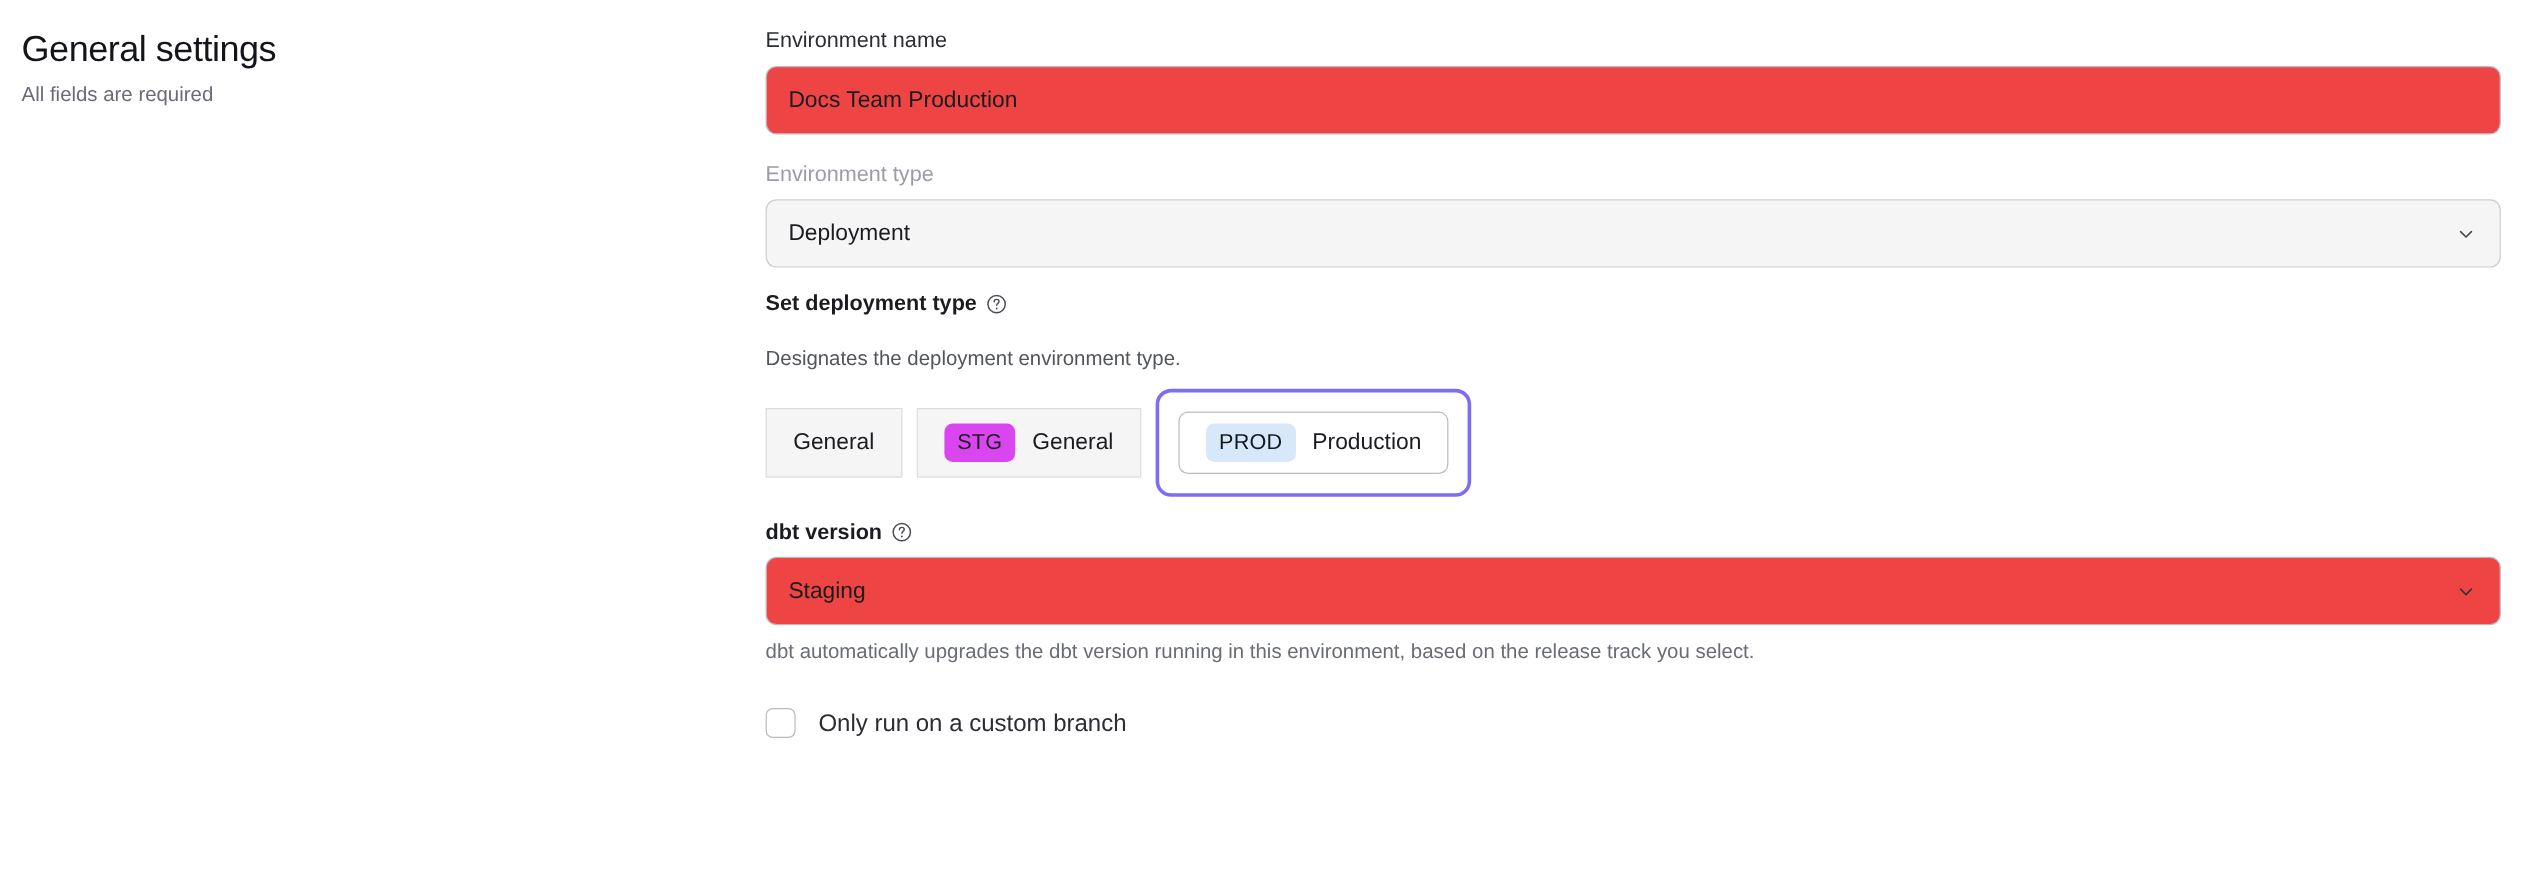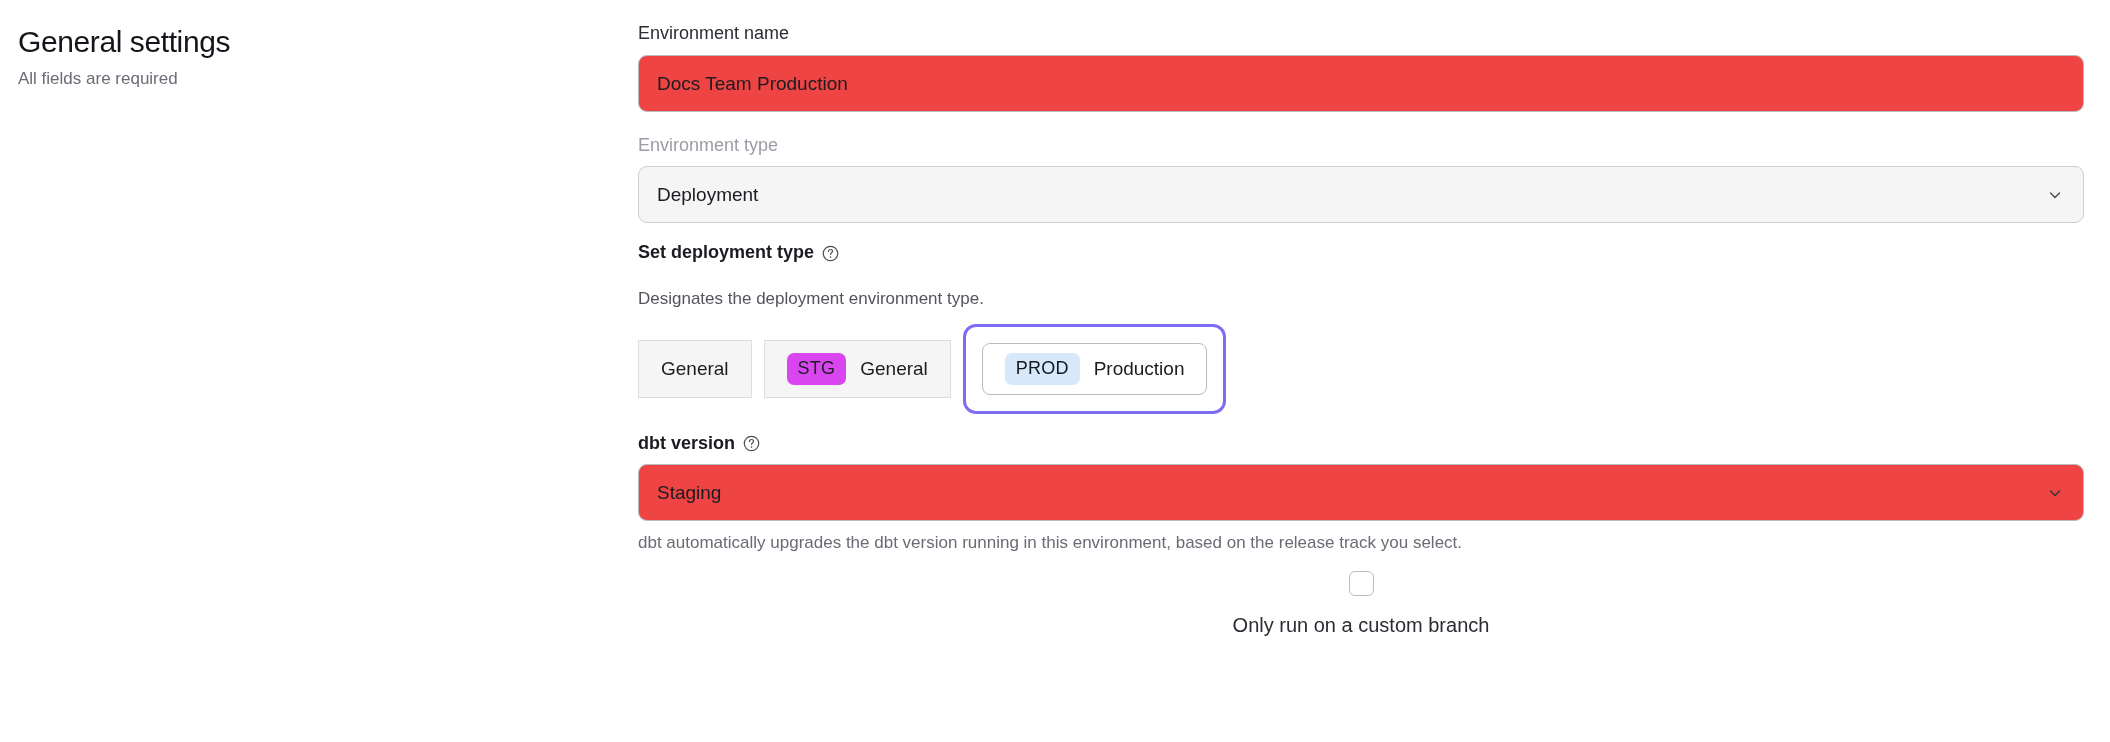--- a/index.html
+++ b/index.html
@@ -174,25 +174,24 @@
     border-radius: 8px;
     height: 52px;
   }
   .seg-wrap-selected .badge {
     background: #d7e8fb;
     color: #15171c;
   }
 
   
   .check-row {
-    margin-top: 17px;
+    margin-top: 36px;
     display: flex;
     align-items: center;
     gap: 19px;
-    flex-direction: column;
   }
   .checkbox {
     width: 25px;
     height: 25px;
     border: 1px solid #b9bbc1;
     border-radius: 6px;
     background: #ffffff;
     flex: 0 0 auto;
     cursor: pointer;
   }

